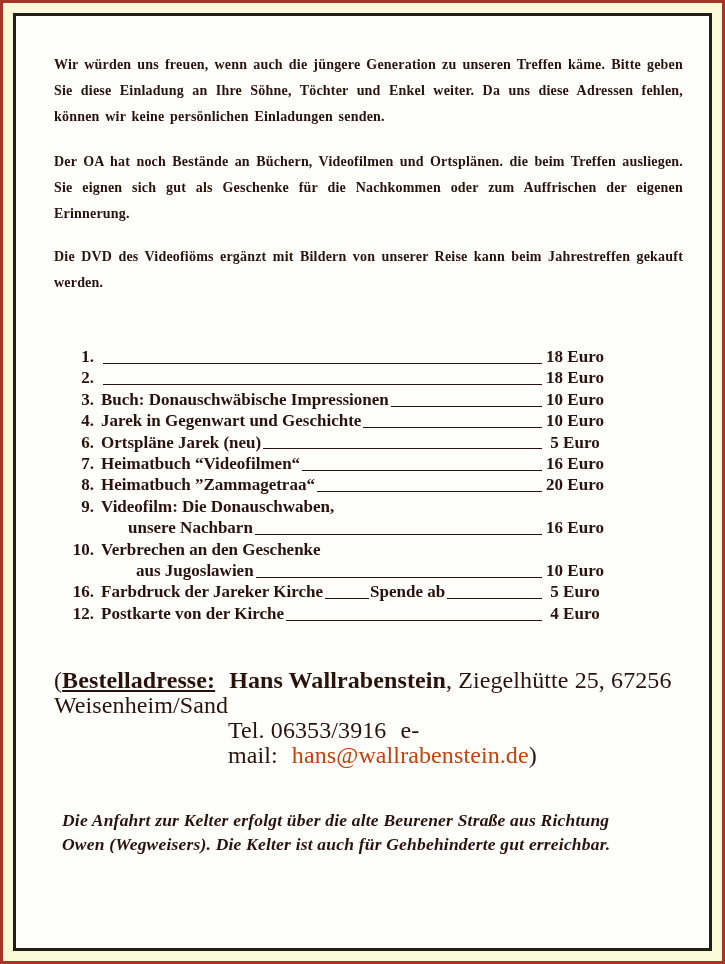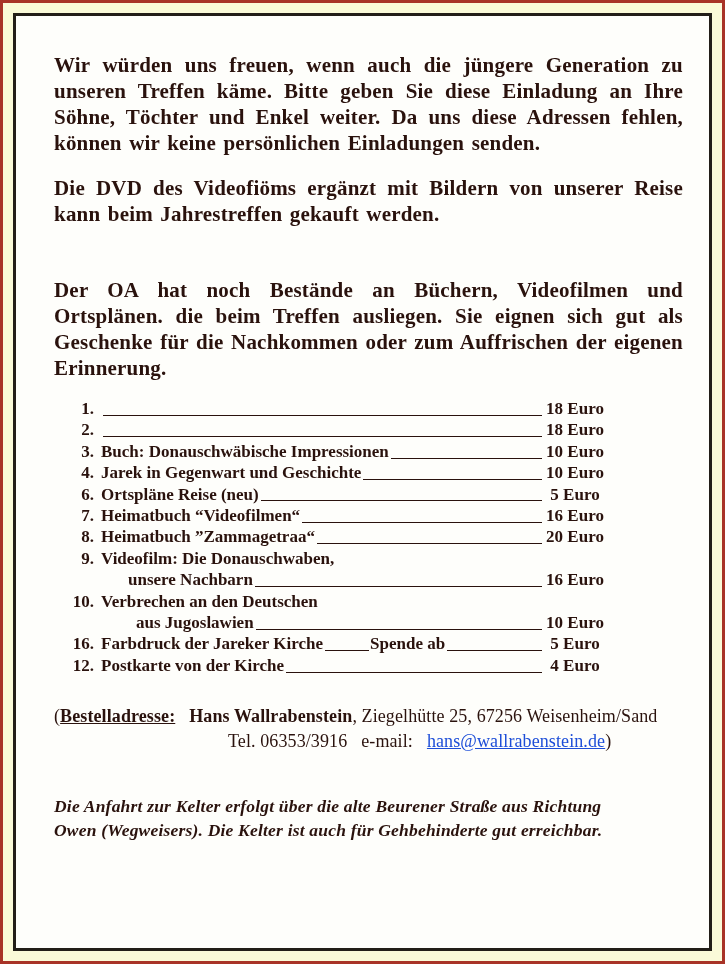--- a/index.html
+++ b/index.html
@@ -15,21 +15,21 @@
   .page{
     position:absolute;left:13px;top:13px;right:13px;bottom:13px;
     box-sizing:border-box;
     border:3px solid #221E18;
     background:#FEFEFB;
     color:#2A120D;
     padding:36px 26px 0 38px;
   }
   .para{
     font-weight:bold;
-    font-size:21px;
+    font-size:14px;
     line-height:26px;
     text-align:justify;
     margin:0 0 19px 0;
     letter-spacing:0.2px;
     word-spacing:2px;
   }
   .para.big-gap{margin-bottom:50px;}
   .para.after-list-gap{margin-bottom:17px;}
 
   
@@ -51,56 +51,56 @@
   .pricelist .fill{
     border-bottom:1.8px solid #2A120D;
     margin:0 1px 3.5px 2px;
   }
   .pricelist .fill.grow{flex:1;}
   .pricelist .fill.fixed{flex:none;width:44px;}
   .pricelist .price{flex:none;width:64px;text-align:center;}
 
   
   .order{
-    margin-top:28px;
-    font-size:18px;
+    margin-top:44px;
+    font-size:24px;
     line-height:25px;
     letter-spacing:0.1px;
   }
   .order .bold{font-weight:bold;}
   .order .ulabel{font-weight:bold;text-decoration:underline;margin-right:14px;}
   .order-line2{margin-left:174px;}
   .order .tel{margin-right:14px;}
   .order .email-label{margin-right:14px;}
-  .order a.email{color:#1d4ed8;text-decoration:underline;cursor:pointer;}
+  .order a.email{color:#c2410c;cursor:pointer;}
 
   
   .note{
-    margin:41px 0 0 0;
+    margin:41px 0 0 8px;
     width:592px;
     font-style:italic;
     font-weight:bold;
     font-size:17.5px;
     line-height:23.5px;
     letter-spacing:0.2px;
   }
 </style>
 </head>
 <body>
 
 <div class="outer-frame"></div>
 
 <div class="page">
 
   <p class="para">Wir würden uns freuen, wenn auch die jüngere Generation zu unseren Treffen käme. Bitte geben Sie diese Einladung an Ihre Söhne, Töchter und Enkel weiter. Da uns diese Adressen fehlen, können wir keine persönlichen Einladungen senden.</p>
 
 
+  <p class="para after-list-gap">Der OA hat noch Bestände an Büchern, Videofilmen und Ortsplänen. die beim Treffen ausliegen. Sie eignen sich gut als Geschenke für die Nachkommen oder zum Auffrischen der eigenen Erinnerung.</p>
+
   <p class="para big-gap">Die DVD des Videofiöms ergänzt mit Bildern von unserer Reise kann beim Jahrestreffen gekauft werden.</p>
-
-  <p class="para after-list-gap">Der OA hat noch Bestände an Büchern, Videofilmen und Ortsplänen. die beim Treffen ausliegen. Sie eignen sich gut als Geschenke für die Nachkommen oder zum Auffrischen der eigenen Erinnerung.</p>
 
   <div class="pricelist" id="pricelist">
       <div class="row">
         <span class="num">1.</span>
         <span class="fill grow"></span>
         <span class="price">18 Euro</span>
       </div>
       <div class="row">
         <span class="num">2.</span>
         <span class="fill grow"></span>
@@ -113,21 +113,21 @@
         <span class="price">10 Euro</span>
       </div>
       <div class="row">
         <span class="num">4.</span>
         <span class="txt">Jarek in Gegenwart und Geschichte</span>
         <span class="fill grow"></span>
         <span class="price">10 Euro</span>
       </div>
       <div class="row">
         <span class="num">6.</span>
-        <span class="txt">Ortspläne Reise (neu)</span>
+        <span class="txt">Ortspläne Jarek (neu)</span>
         <span class="fill grow"></span>
         <span class="price">5 Euro</span>
       </div>
       <div class="row">
         <span class="num">7.</span>
         <span class="txt">Heimatbuch “Videofilmen“</span>
         <span class="fill grow"></span>
         <span class="price">16 Euro</span>
       </div>
       <div class="row">
@@ -142,21 +142,21 @@
       </div>
       <div class="row">
         <span class="num"></span>
         <span class="ind1"></span>
         <span class="txt">unsere Nachbarn</span>
         <span class="fill grow"></span>
         <span class="price">16 Euro</span>
       </div>
       <div class="row">
         <span class="num">10.</span>
-        <span class="txt">Verbrechen an den Deutschen</span>
+        <span class="txt">Verbrechen an den Geschenke</span>
       </div>
       <div class="row">
         <span class="num"></span>
         <span class="ind2"></span>
         <span class="txt">aus Jugoslawien</span>
         <span class="fill grow"></span>
         <span class="price">10 Euro</span>
       </div>
       <div class="row">
         <span class="num">16.</span>

